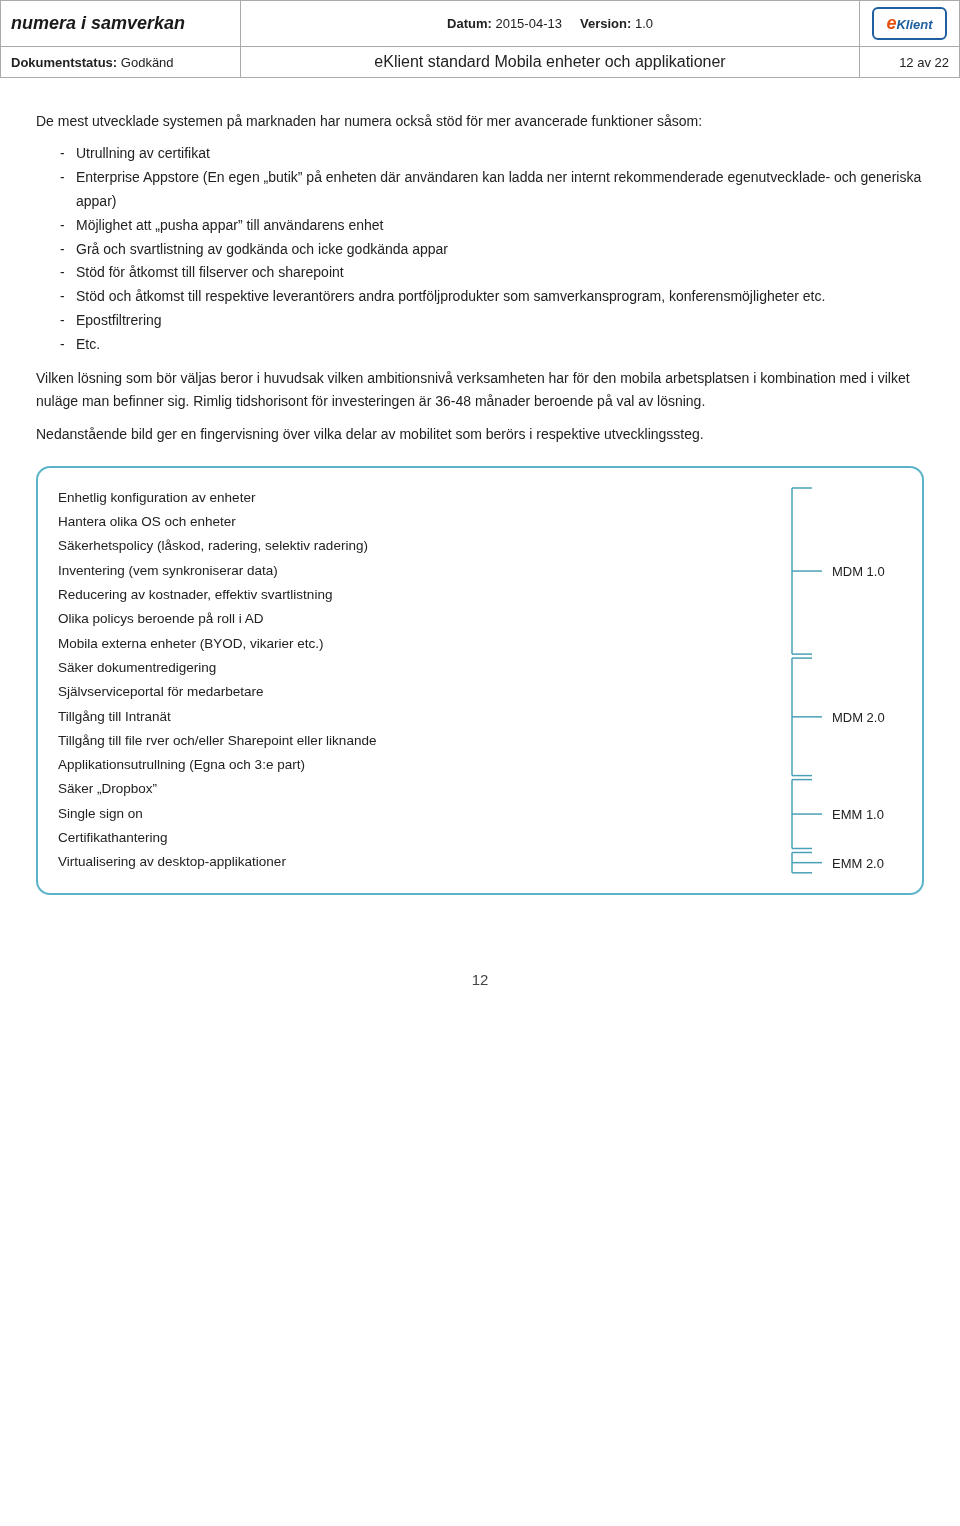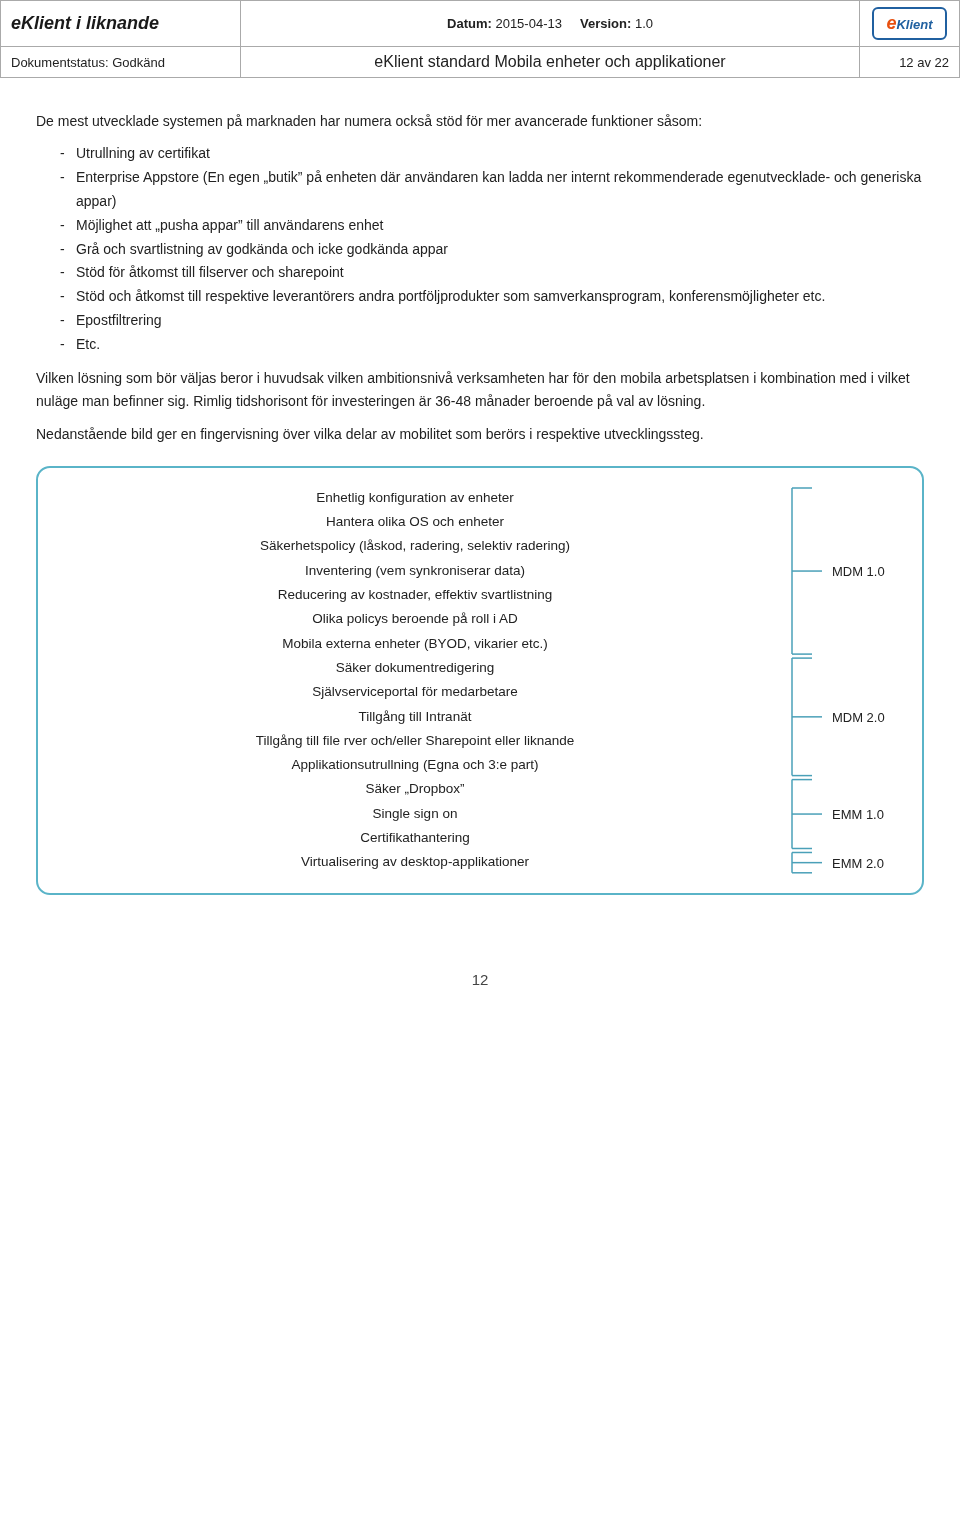--- a/index.html
+++ b/index.html
@@ -46,21 +46,21 @@
       padding: 4px 12px;
       font-size: 13px;
       font-weight: bold;
       color: #2060a0;
       font-style: italic;
     }
     .logo-e { color: #e85010; font-size: 18px; }
     .header-bottom-left {
       font-size: 13px;
     }
-    .header-bottom-left span.label { font-weight: normal; }
+    .header-bottom-left span.label { font-weight: bold; }
     .header-bottom-middle {
       font-size: 16px;
       text-align: center;
     }
     .header-bottom-right {
       font-size: 13px;
       text-align: right;
     }
 
     
@@ -107,21 +107,20 @@
       display: flex;
       align-items: stretch;
       gap: 0;
     }
 
     .diagram-left {
       flex: 1;
       font-size: 13.5px;
       line-height: 1.8;
       color: #222;
-      text-align: center;
     }
 
     .diagram-right {
       width: 130px;
       display: flex;
       flex-direction: column;
       align-items: flex-end;
       justify-content: space-between;
       position: relative;
     }
@@ -133,21 +132,21 @@
       color: #444;
     }
   </style>
 </head>
 <body>
 
 <table class="header-table">
   <tbody>
       <tr>
     <td class="header-top-left">
-      <span>eKlient i liknande</span>
+      <span>numera i samverkan</span>
     </td>
     <td class="header-top-middle">
       <span class="label">Datum:</span>
       <span>2015-04-13</span>
       &nbsp;&nbsp;&nbsp;
       <span class="label">Version:</span>
       <span>1.0</span>
     </td>
     <td class="header-top-right">
       <div class="logo-box">

